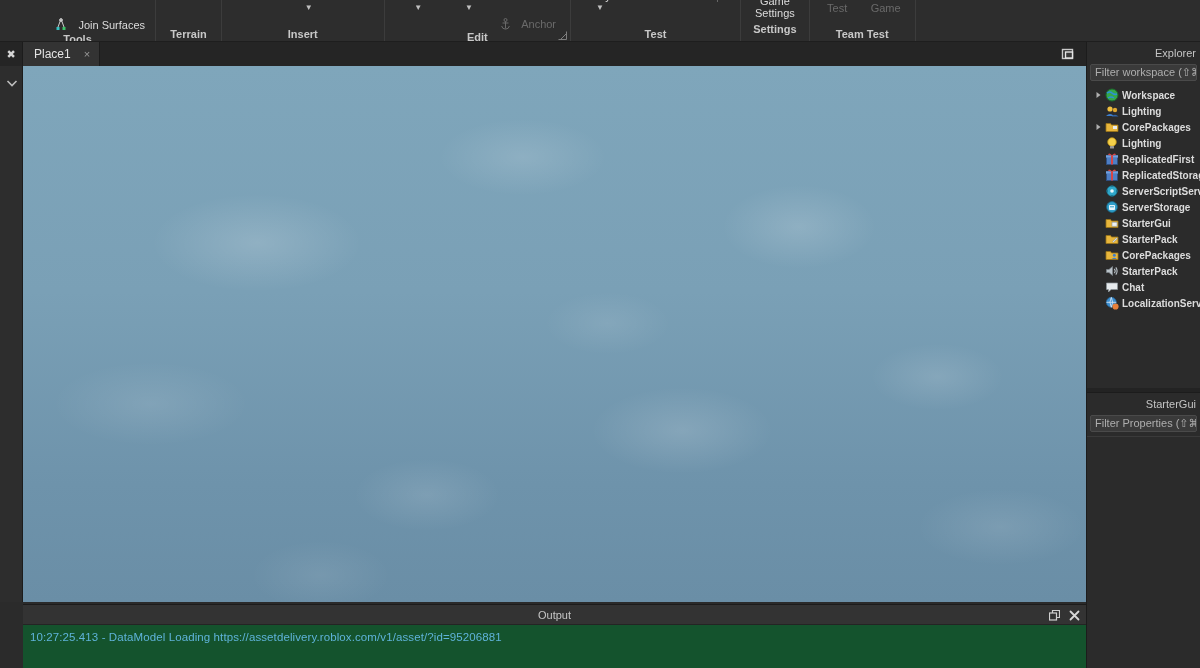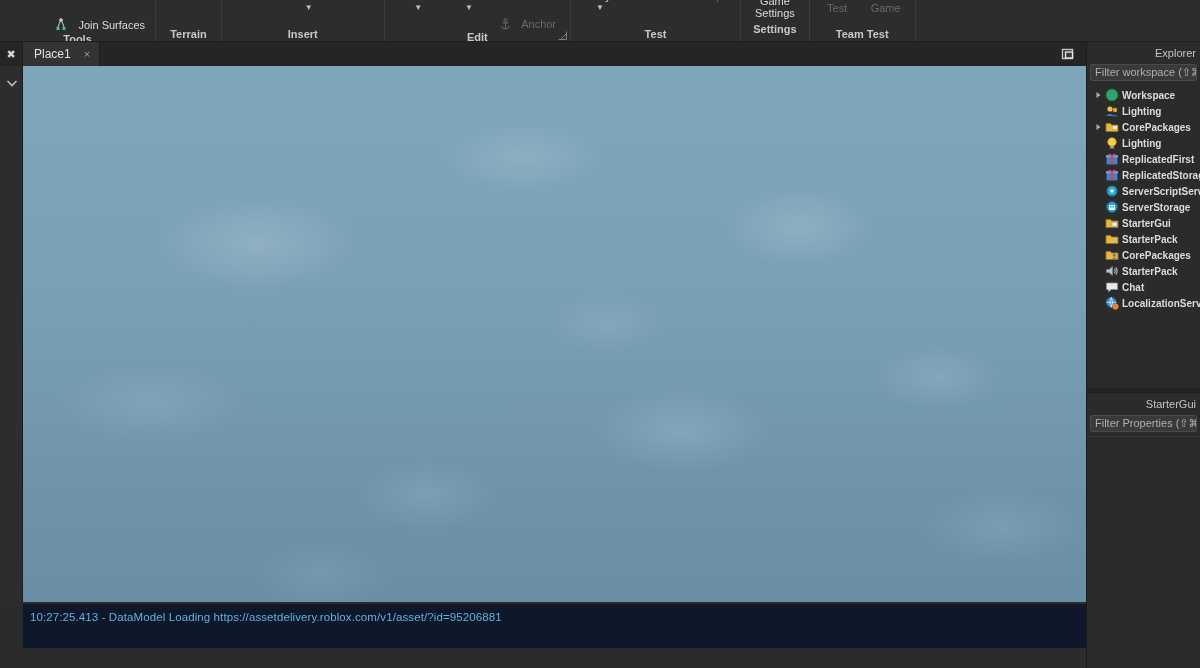--- a/index.html
+++ b/index.html
@@ -163,21 +163,21 @@
     border-bottom: 1px solid #242424;
     display: flex; align-items: center; justify-content: center;
   }
   .output-title { font-size: 11px; color: #c6c6c6; }
   .output-actions {
     position: absolute; right: 6px; top: 0; height: 20px;
     display: flex; align-items: center; gap: 9px;
   }
   .out-ico { color: #cfcfcf; display: flex; align-items: center; }
   .output-body {
-    height: 43px; background: #0f172a;
+    height: 43px; background: #14532d;
     padding: 6px 0 0 7px;
   }
   .output-line {
     font-size: 11.5px;
     color: #5fb3d9;
     white-space: nowrap;
     letter-spacing: .1px;
   }
 
   
@@ -378,20 +378,36 @@
         <path d="M1.5 2 L6 6.5 L10.5 2" fill="none" stroke="#bdbdbd" stroke-width="1.6"></path>
       </svg>
     </div>
   </div>
 
   <div class="viewport">
     <div class="sky"></div>
   </div>
 
   <div class="output-panel">
+    <div class="output-header">
+      <span class="output-title">Output</span>
+      <div class="output-actions">
+        <span class="out-ico">
+          <svg viewBox="0 0 11 11" width="11" height="11">
+            <rect x="0.5" y="3" width="7" height="7" fill="none" stroke="#cfcfcf" stroke-width="1.2"></rect>
+            <path d="M3.5 3 L3.5 0.5 L10.5 0.5 L10.5 7.5 L8 7.5" fill="none" stroke="#cfcfcf" stroke-width="1.2"></path>
+          </svg>
+        </span>
+        <span class="out-ico">
+          <svg viewBox="0 0 11 11" width="11" height="11">
+            <path d="M1.5 1.5 L9.5 9.5 M9.5 1.5 L1.5 9.5" stroke="#d8d8d8" stroke-width="1.8" stroke-linecap="round"></path>
+          </svg>
+        </span>
+      </div>
+    </div>
     <div class="output-body">
       <div class="output-line">10:27:25.413  -  DataModel Loading https://assetdelivery.roblox.com/v1/asset/?id=95206881</div>
     </div>
   </div>
 
   <div class="right-dock">
 
     <div class="explorer-pane">
       <div class="dock-header">
         <span class="dock-header-title">Explorer</span>

